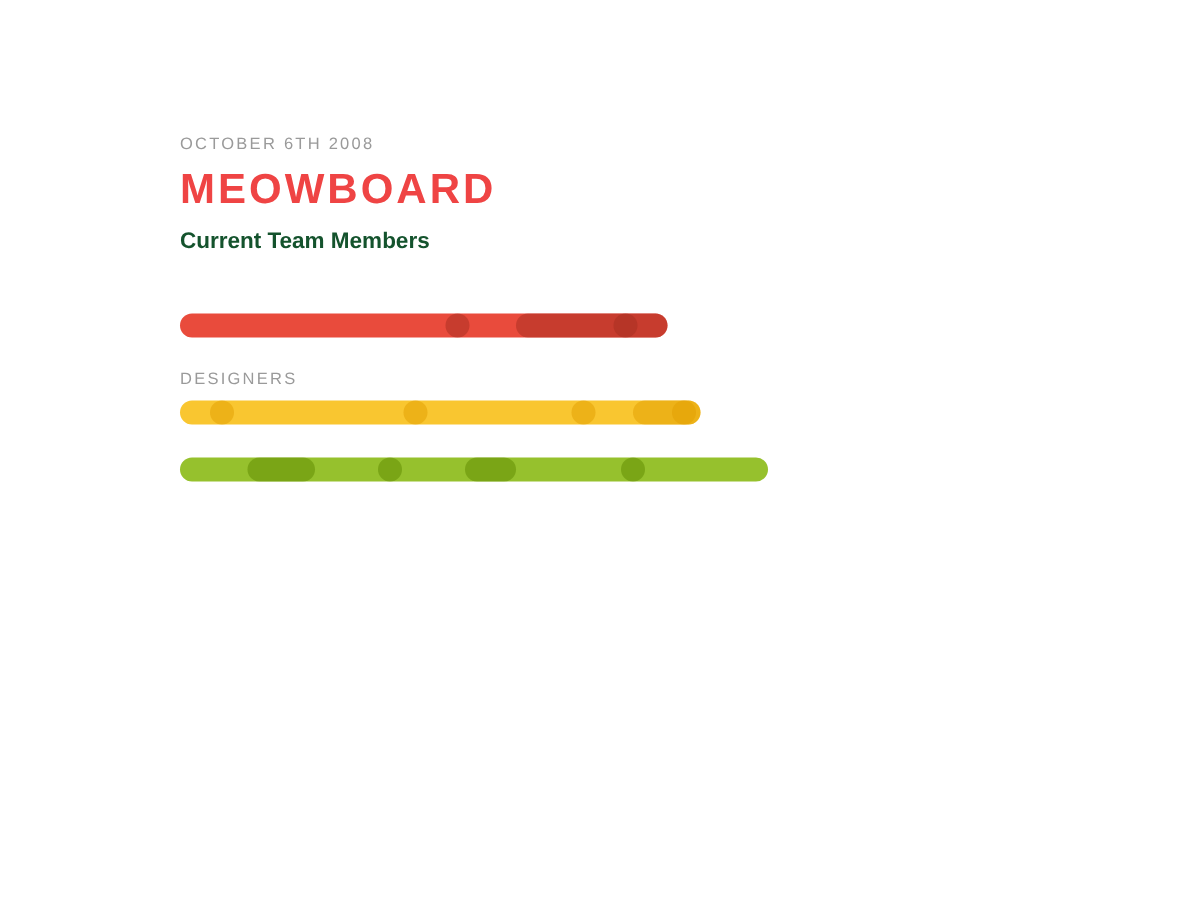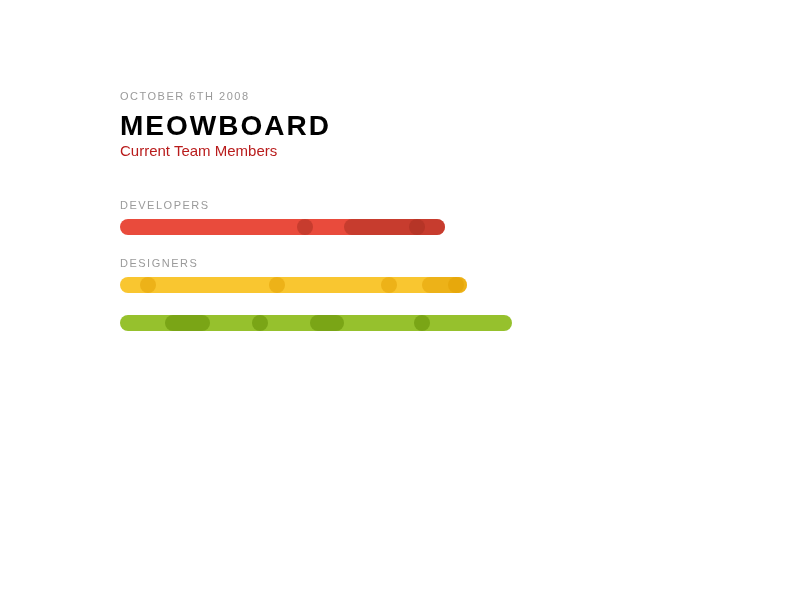--- a/index.html
+++ b/index.html
@@ -17,29 +17,29 @@
     }
     .date {
       font-size: 11px;
       letter-spacing: 1.5px;
       color: #9a9a9a;
       font-weight: 500;
     }
     .title {
       font-size: 28px;
       letter-spacing: 2px;
-      color: #000000;
+      color: #ef4444;
       font-weight: 600;
       margin-top: 8px;
     }
     .subtitle {
       font-size: 15px;
-      color: #b91c1c;
-      margin-top: 0;
-      font-weight: 400;
+      color: #14532d;
+      margin-top: 10px;
+      font-weight: 700;
     }
     .rows {
       margin-top: 40px;
     }
     .row {
       margin-bottom: 22px;
     }
     .row-label {
       font-size: 11px;
       letter-spacing: 1.5px;
@@ -72,21 +72,20 @@
 <body>
 
 <div>
   <div class="date">OCTOBER 6TH 2008</div>
   <div class="title">MEOWBOARD</div>
   <div class="subtitle">Current Team Members</div>
 </div>
 
 <div class="rows" id="rows">
     <div class="row">
-      <div class="row-label">DEVELOPERS</div>
       <div class="bar" style="width: 58%; background: rgb(233, 75, 60);">
         <div class="dot" style="left: calc(56.8966% - 8px); background: rgb(166, 45, 31);"></div>
         <div class="pill" style="left: 68.9655%; width: 31.0345%; background: rgb(166, 45, 31);"></div>
         <div class="dot" style="left: calc(91.3793% - 8px); background: rgb(166, 45, 31);"></div>
       </div>
     </div>
     <div class="row">
       <div class="row-label">DESIGNERS</div>
       <div class="bar" style="width: 62%; background: rgb(249, 198, 48);">
         <div class="dot" style="left: calc(8.06452% - 8px); background: rgb(226, 157, 0);"></div>

